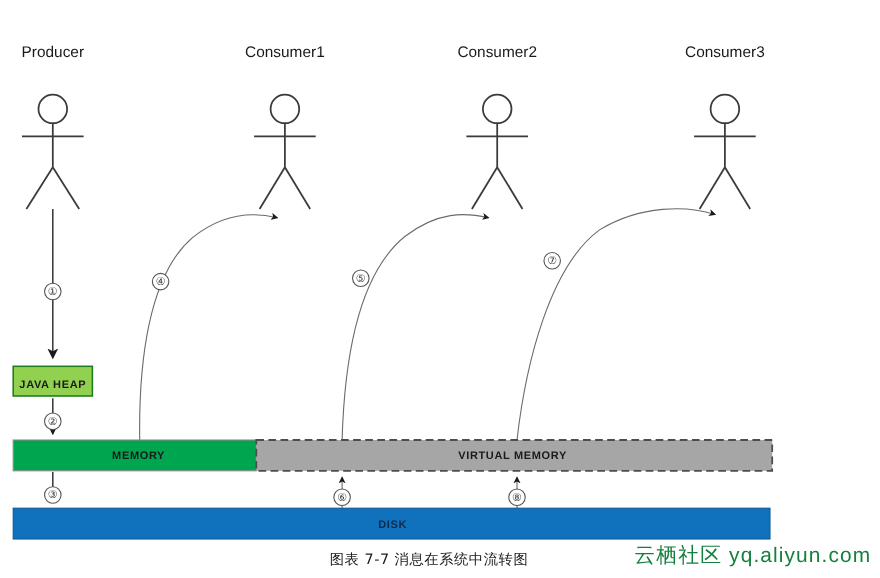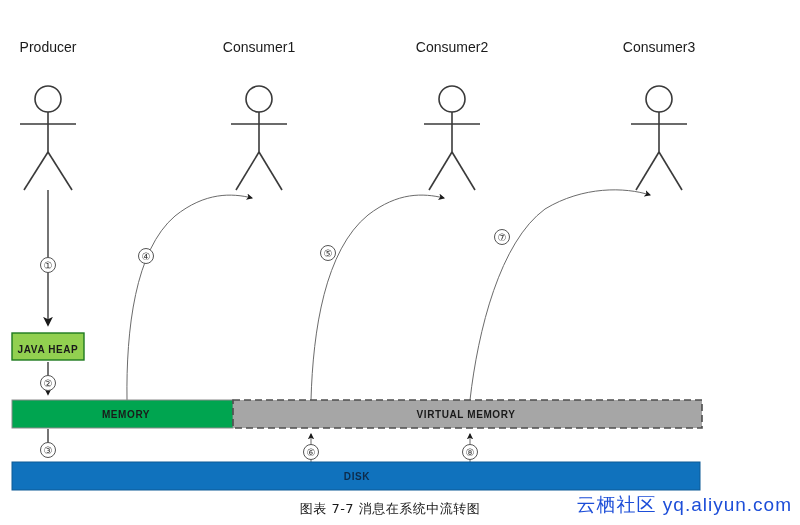--- a/index.html
+++ b/index.html
@@ -88,21 +88,21 @@
     font-size: 13px;
     color: #1a1a1a;
     letter-spacing: 0.5px;
   }
   .watermark {
     position: absolute;
     right: 8px;
     top: 492px;
     font-family: "Liberation Sans", sans-serif;
     font-size: 19px;
-    color: #1d4ed8;
+    color: #15803d;
     letter-spacing: 1px;
     white-space: nowrap;
     pointer-events: none;
     user-select: none;
   }
 </style>
 </head>
 <body>
 
 <div id="diagram-root">

